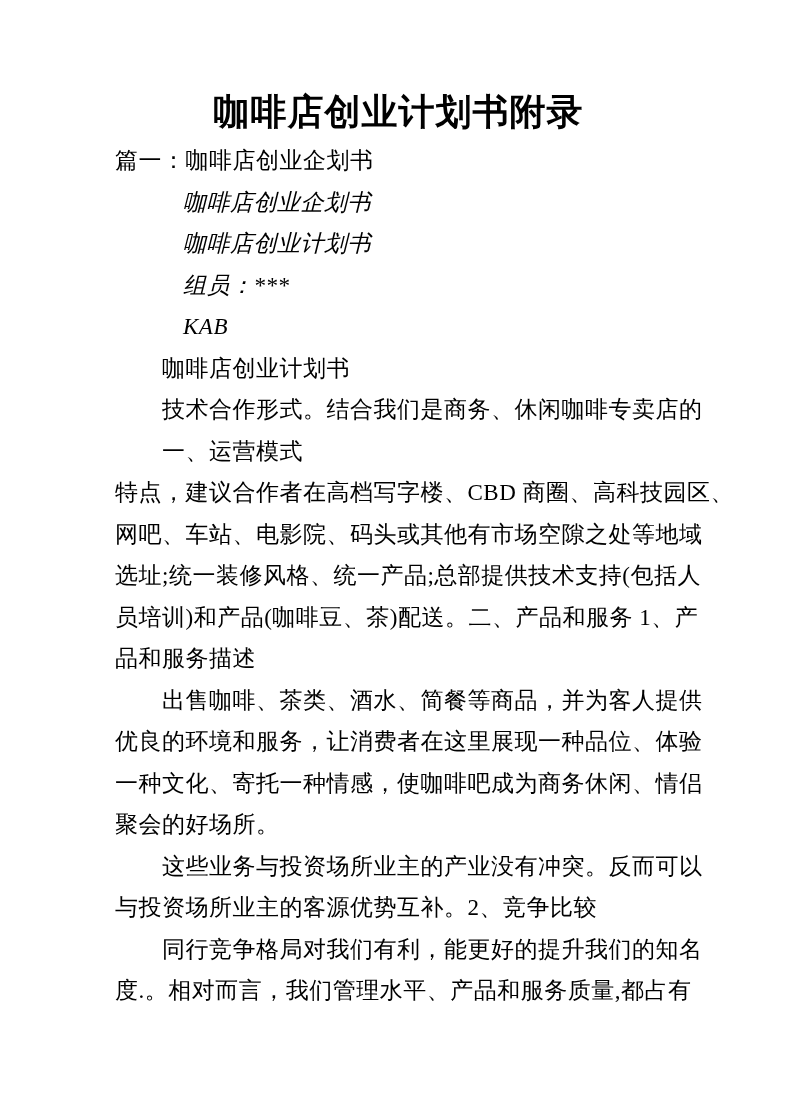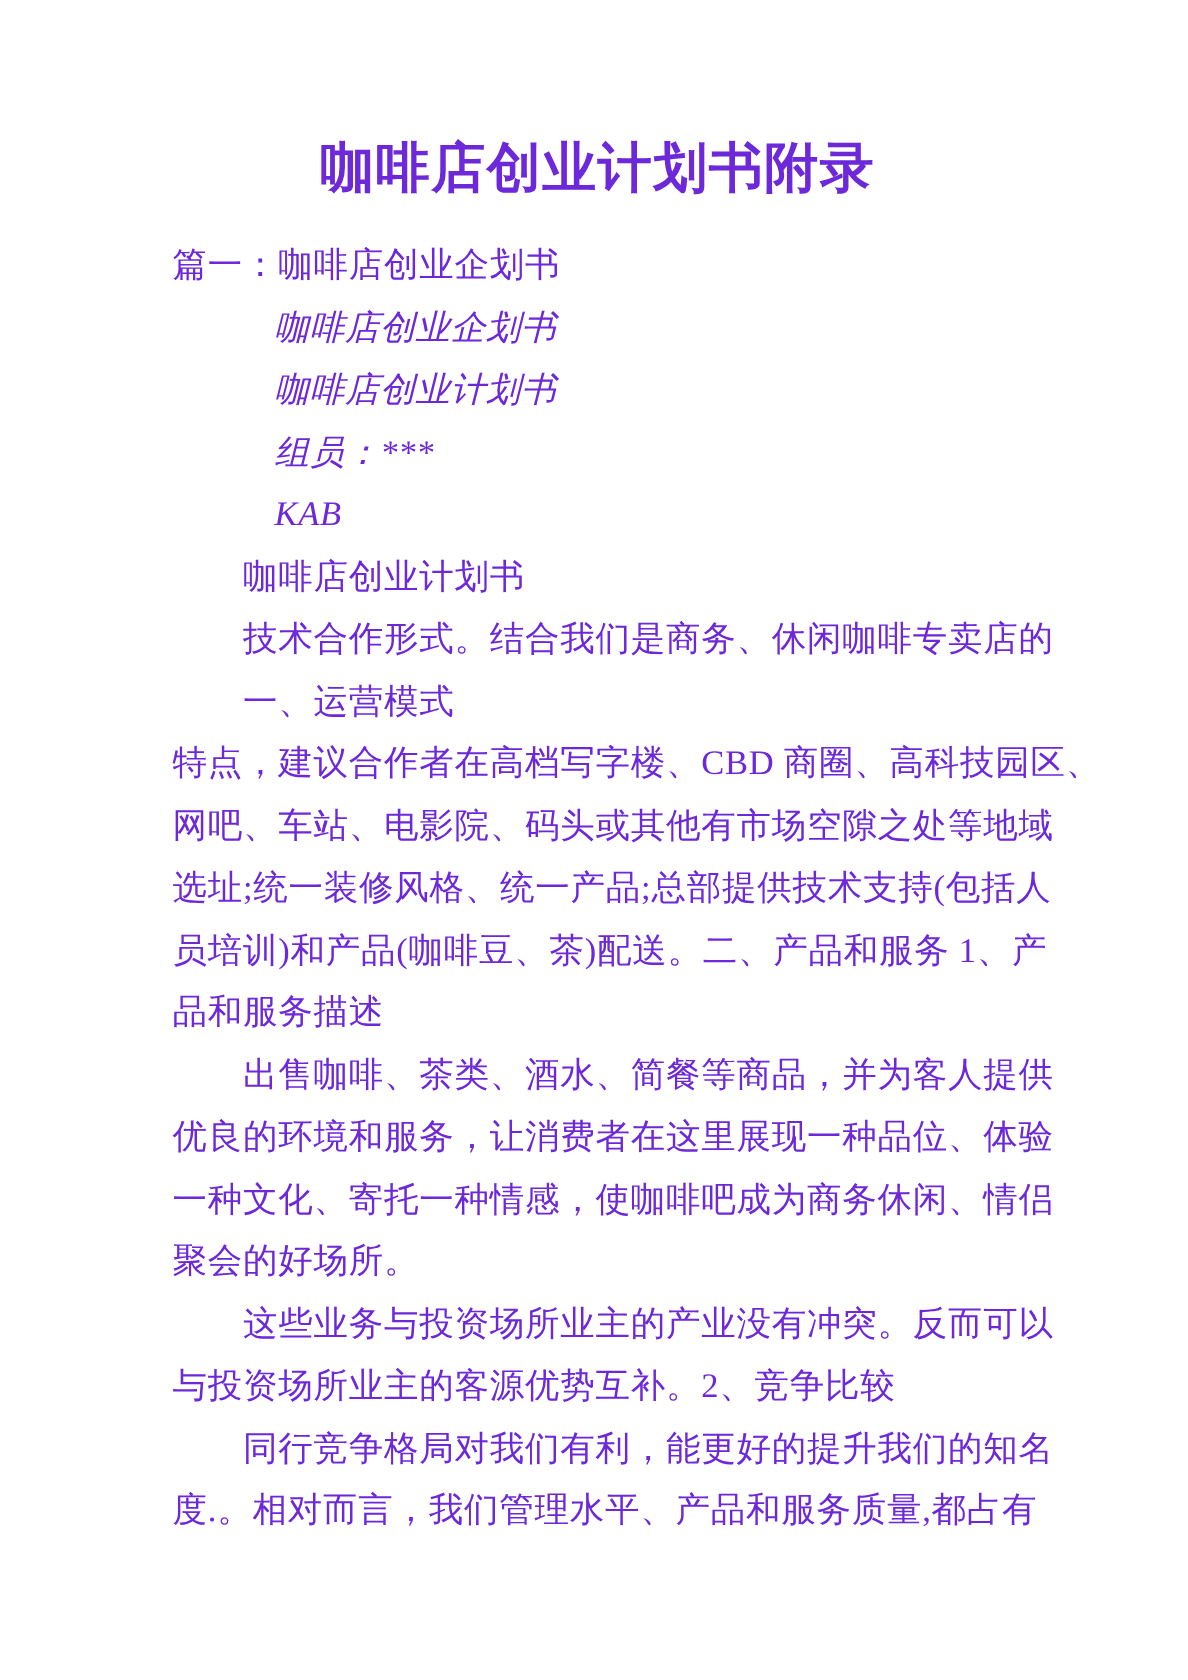--- a/index.html
+++ b/index.html
@@ -5,37 +5,37 @@
   html, body {
     margin: 0;
     padding: 0;
     background: #ffffff;
   }
   .page {
     position: relative;
     width: 792px;
     height: 1120px;
     background: #ffffff;
-    color: #6d28d9;
+    color: #000000;
     font-family: "Liberation Serif", "DejaVu Serif", serif;
     box-sizing: border-box;
     padding: 88px 110px 0 115px;
     overflow: hidden;
   }
   .doc-title {
     margin: 0;
     font-size: 36px;
     font-weight: bold;
     line-height: 48px;
     text-align: center;
     letter-spacing: 1px;
     white-space: nowrap;
   }
   .doc-body {
-    margin-top: 20px;
+    margin-top: 4px;
   }
   .doc-line {
     font-size: 23px;
     line-height: 41.5px;
     height: 41.5px;
     letter-spacing: 0.5px;
     white-space: nowrap;
   }
   .ind0 { padding-left: 0; }
   .ind2 { padding-left: 47px; }

